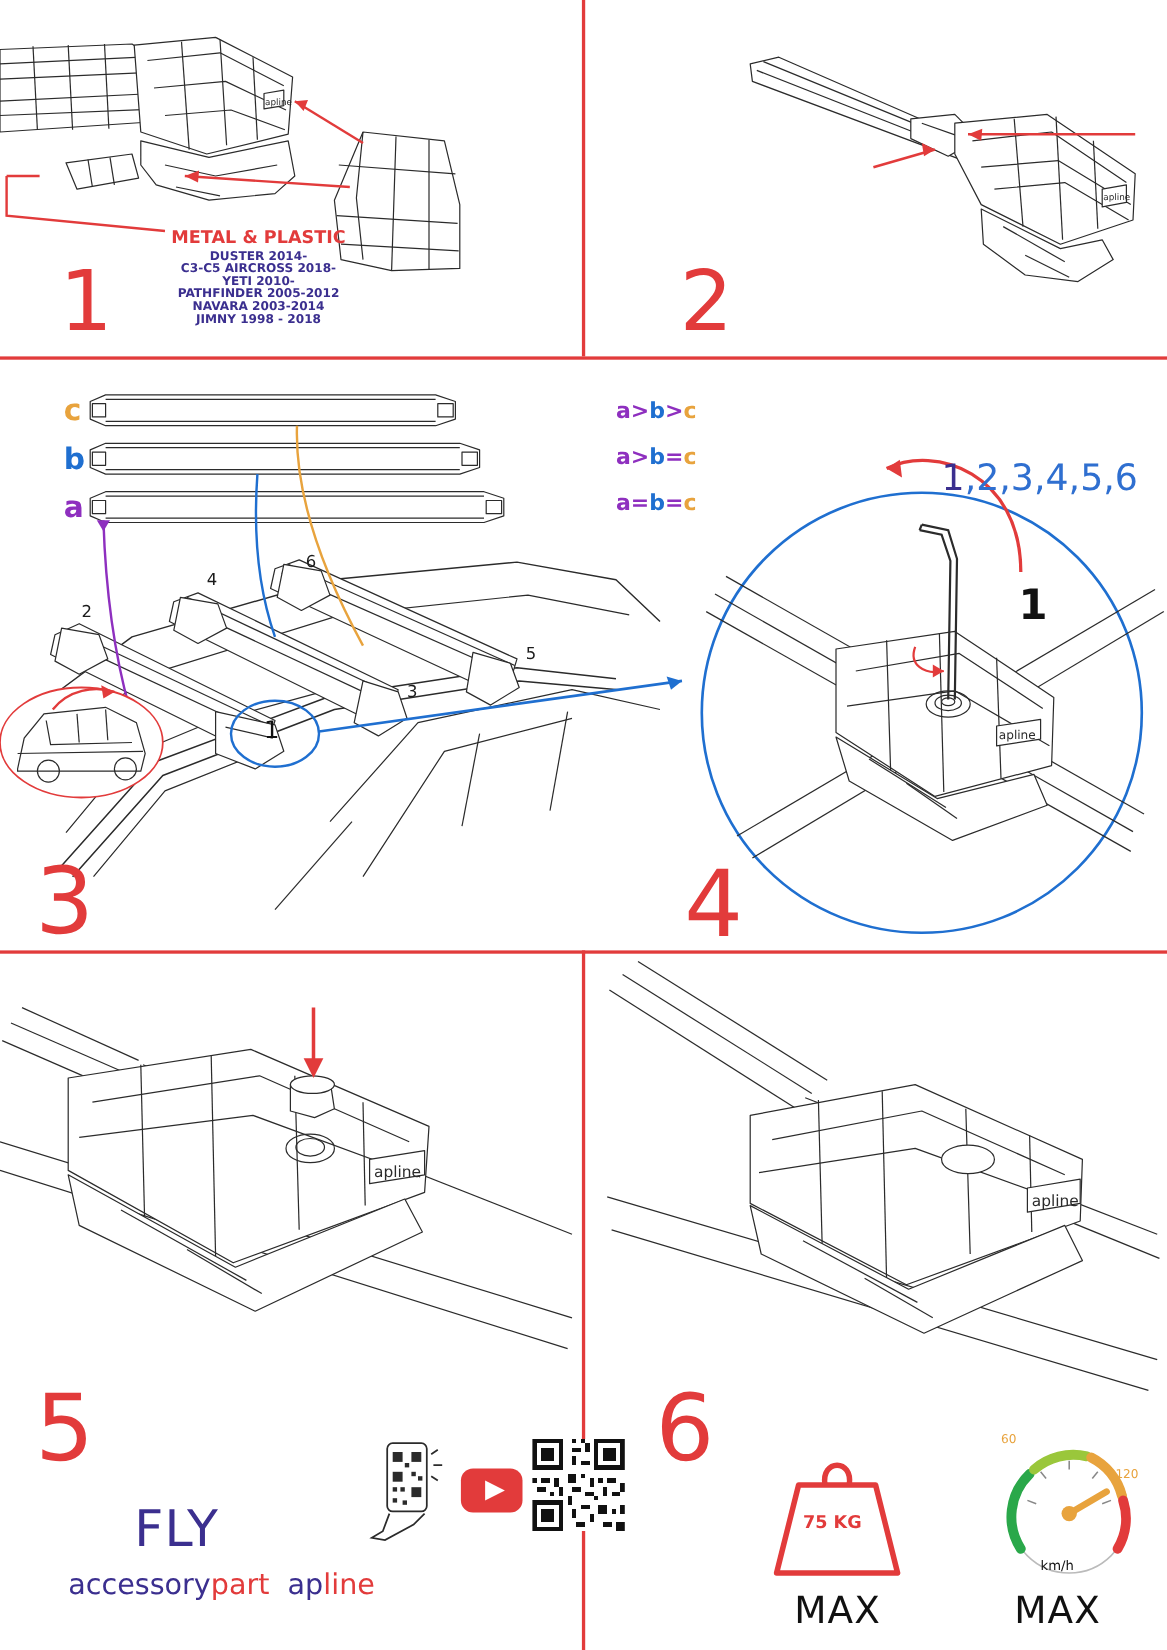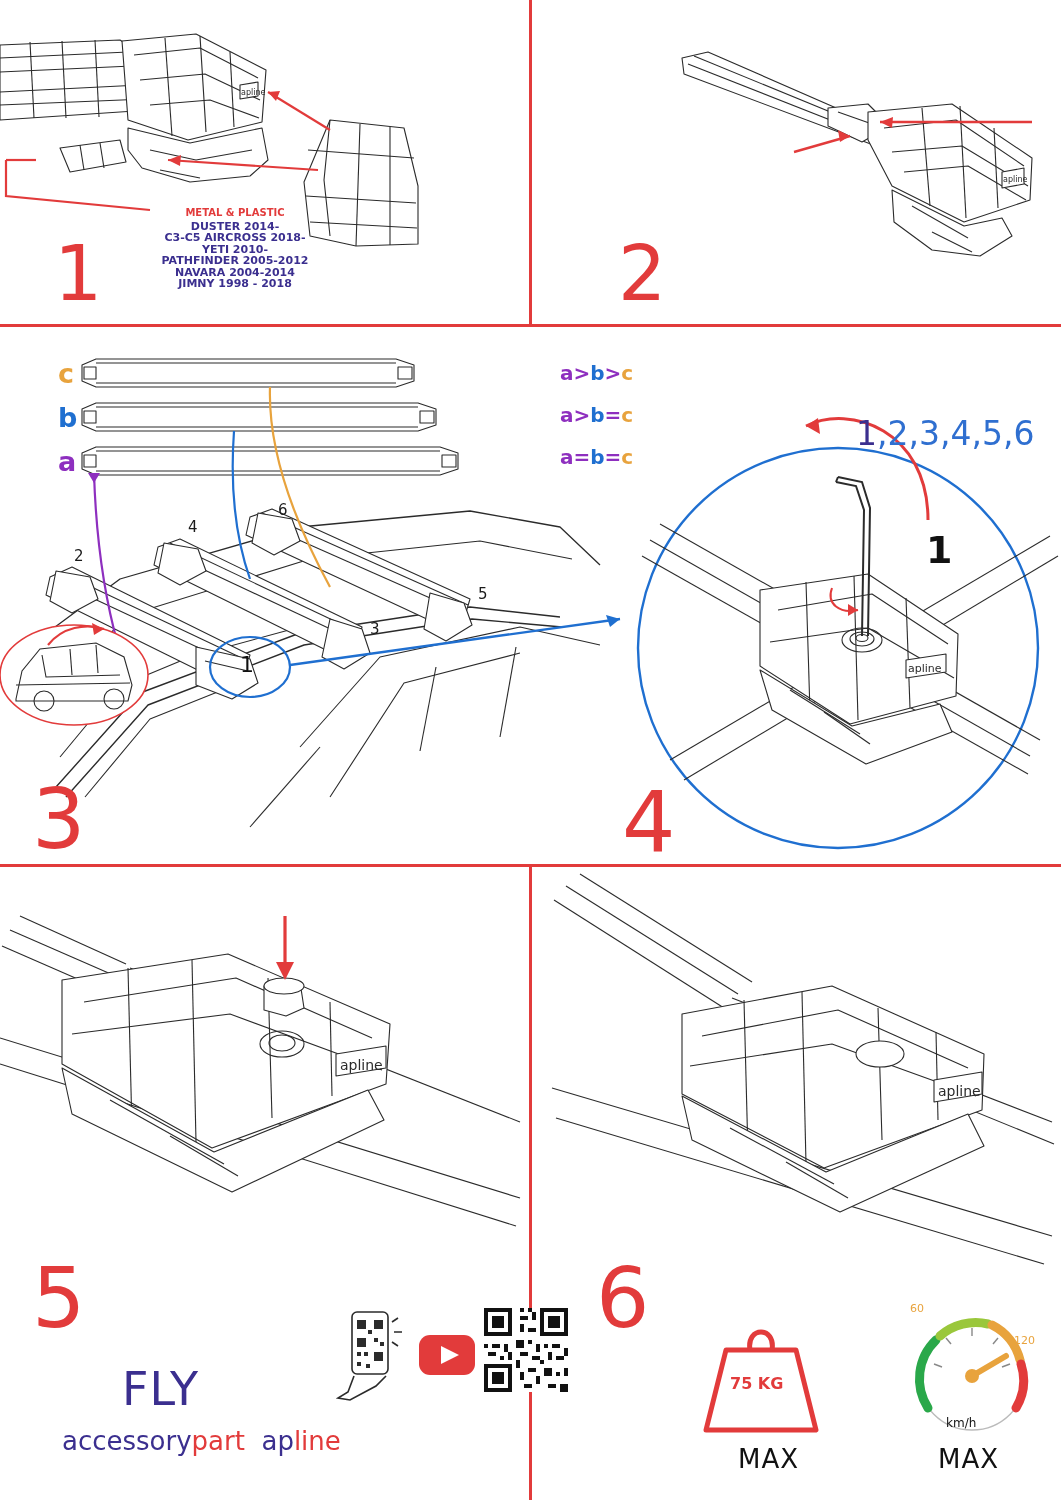--- a/index.html
+++ b/index.html
@@ -53,21 +53,21 @@
   .compat {
     position: absolute;
     left: 120px;
     top: 208px;
     width: 230px;
     text-align: center;
     line-height: 1.05;
   }
   .compat .title {
     color: #e23b3b;
-    font-size: 10px;
+    font-size: 16px;
     font-weight: bold;
     font-family: "DejaVu Sans", sans-serif;
     letter-spacing: 0px;
     display: block;
     margin-bottom: 2px;
   }
   .compat .model {
     color: #3b2f8f;
     font-size: 11px;
     font-weight: bold;
@@ -144,25 +144,24 @@
     white-space: nowrap;
   }
   .brand-line .accessory { color: #3b2f8f; }
   .brand-line .part { color: #e23b3b; }
   .brand-line .ap { color: #3b2f8f; }
   .brand-line .line { color: #e23b3b; }
 
   
   .max-label {
     position: absolute;
-    font-size: 26px;
+    font-size: 34px;
     color: #111;
     font-family: "DejaVu Sans", sans-serif;
     letter-spacing: 1px;
-    margin-left: 16px;
   }
   .weight-text {
     position: absolute;
     font-size: 16px;
     font-weight: bold;
     color: #e23b3b;
     font-family: "DejaVu Sans", sans-serif;
   }
   .kmh {
     position: absolute;
@@ -240,21 +239,21 @@
       <polygon points="268,92 280,91 276,101" fill="#e23b3b"></polygon>
       <polygon points="168,160 181,155 180,166" fill="#e23b3b"></polygon>
     </svg>
 
     <div class="compat">
       <span class="title">METAL &amp; PLASTIC</span>
       <span class="model">DUSTER 2014-</span>
       <span class="model">C3-C5 AIRCROSS 2018-</span>
       <span class="model">YETI 2010-</span>
       <span class="model">PATHFINDER 2005-2012</span>
-      <span class="model">NAVARA 2004-2014</span>
+      <span class="model">NAVARA 2003-2014</span>
       <span class="model">JIMNY 1998 - 2018</span>
     </div>
 
     <div class="step-num" style="left:54px; top:236px;">1</div>
   </div>
 
   <div class="panel" style="left:532px; top:0; width:529px; height:324px;">
     <svg width="529" height="324" viewBox="0 0 529 324">
       <g fill="none" stroke="#2b2b2b" stroke-width="1.1" stroke-linejoin="round">
 

